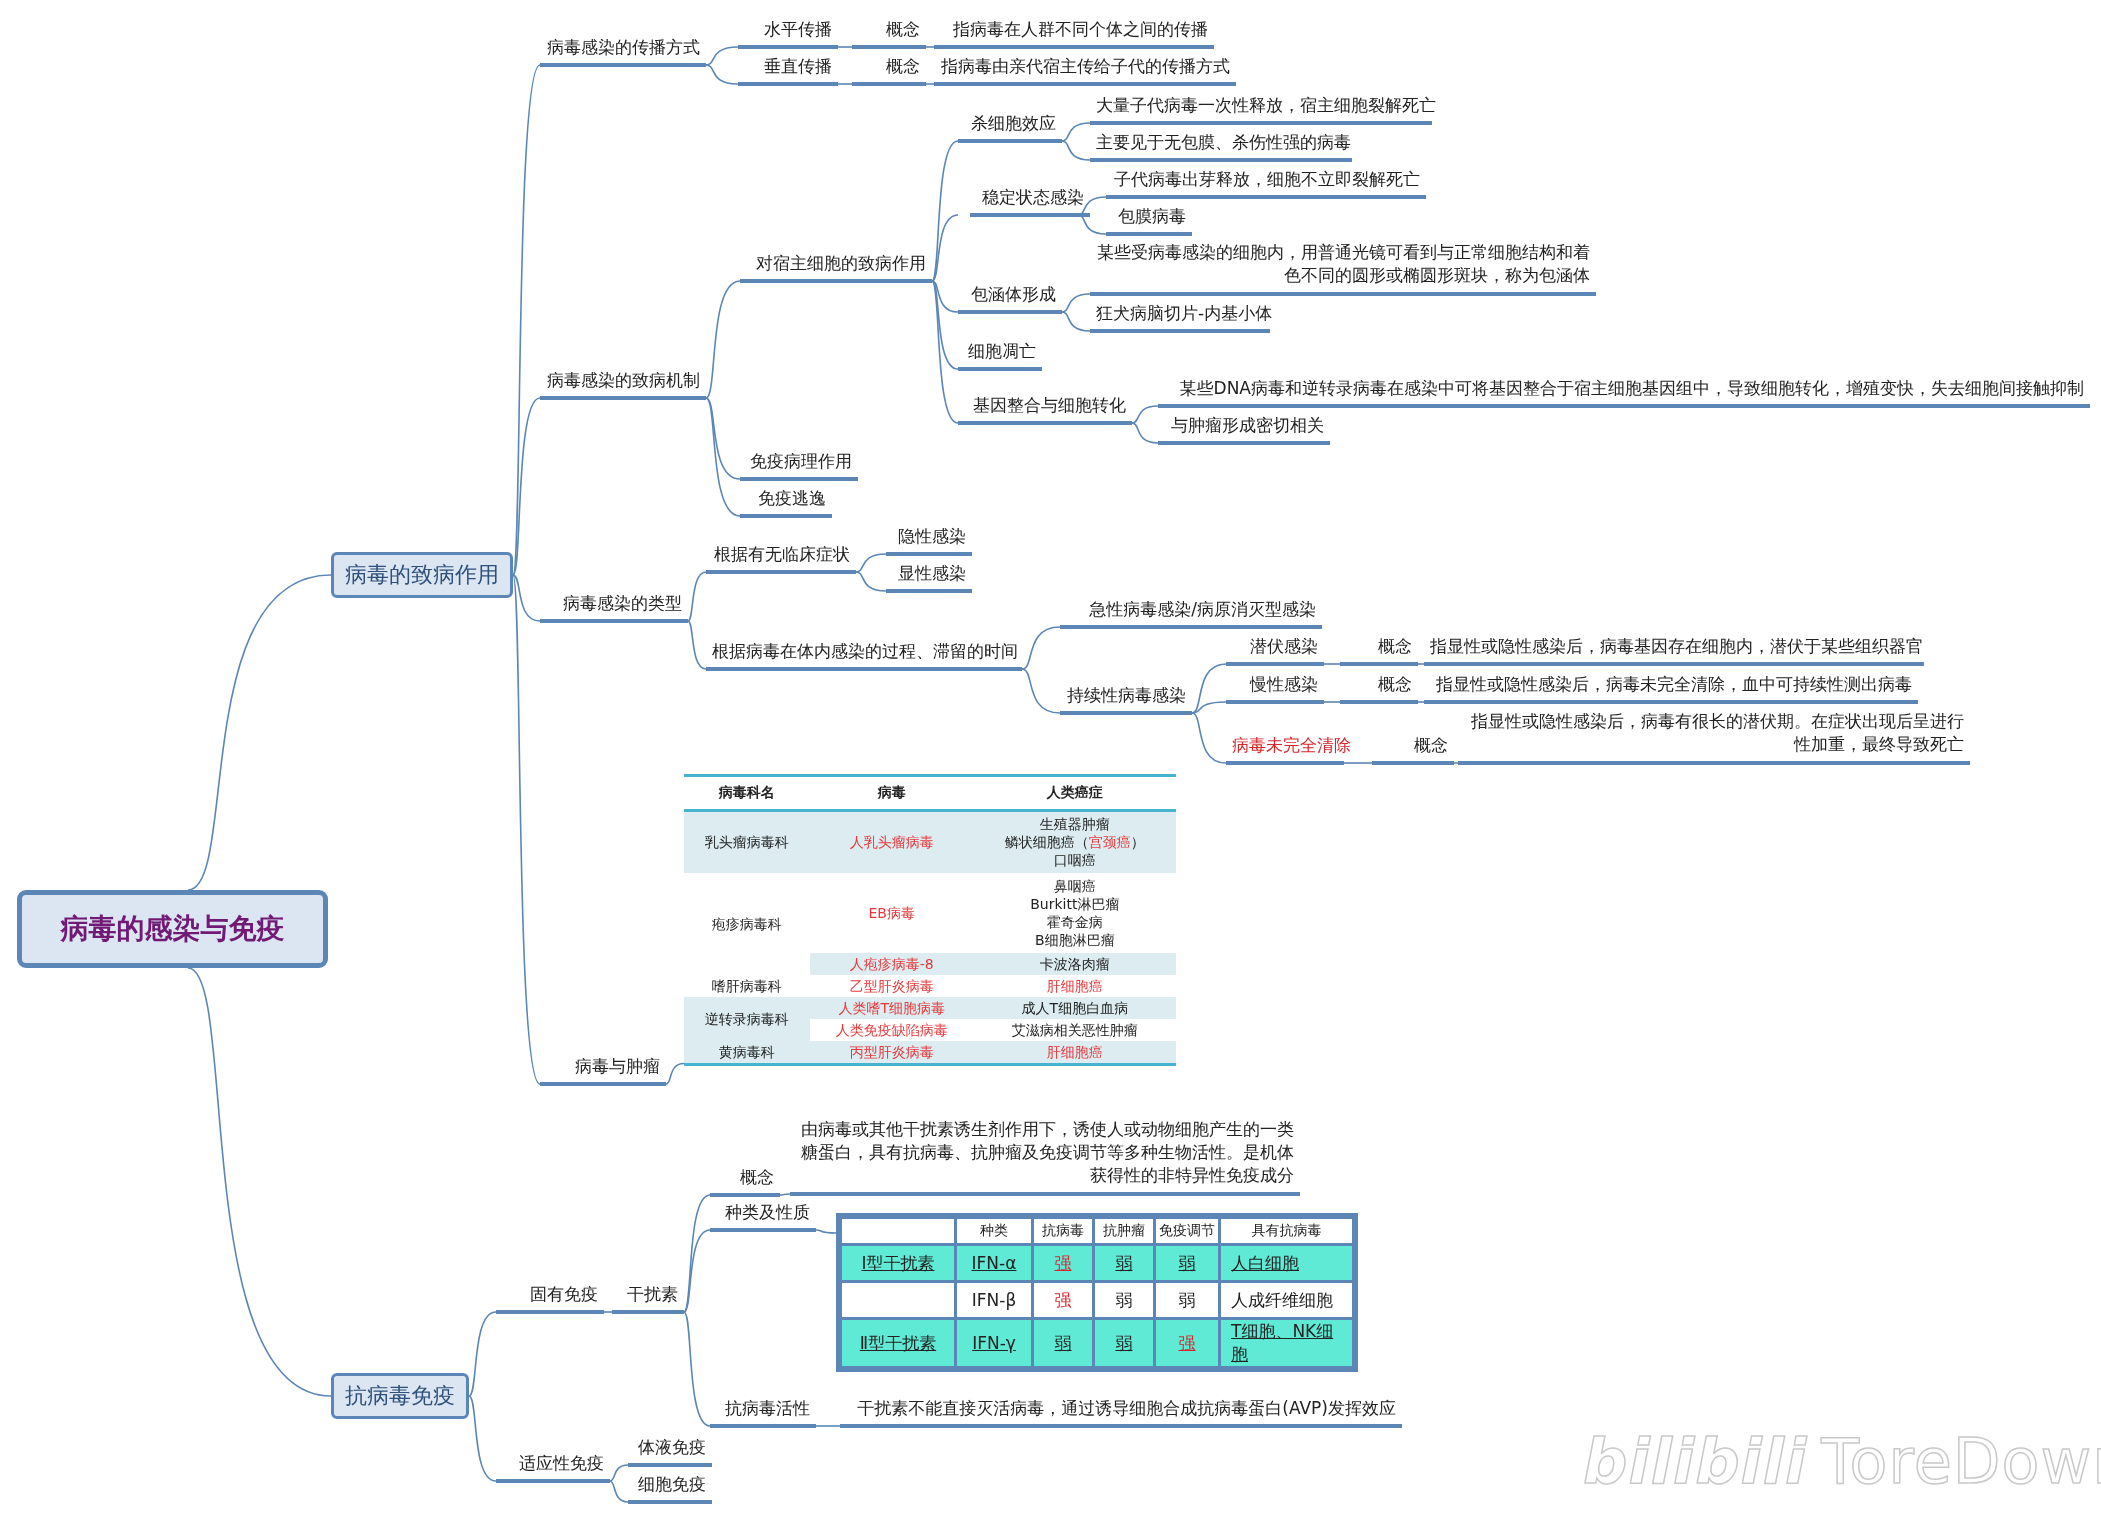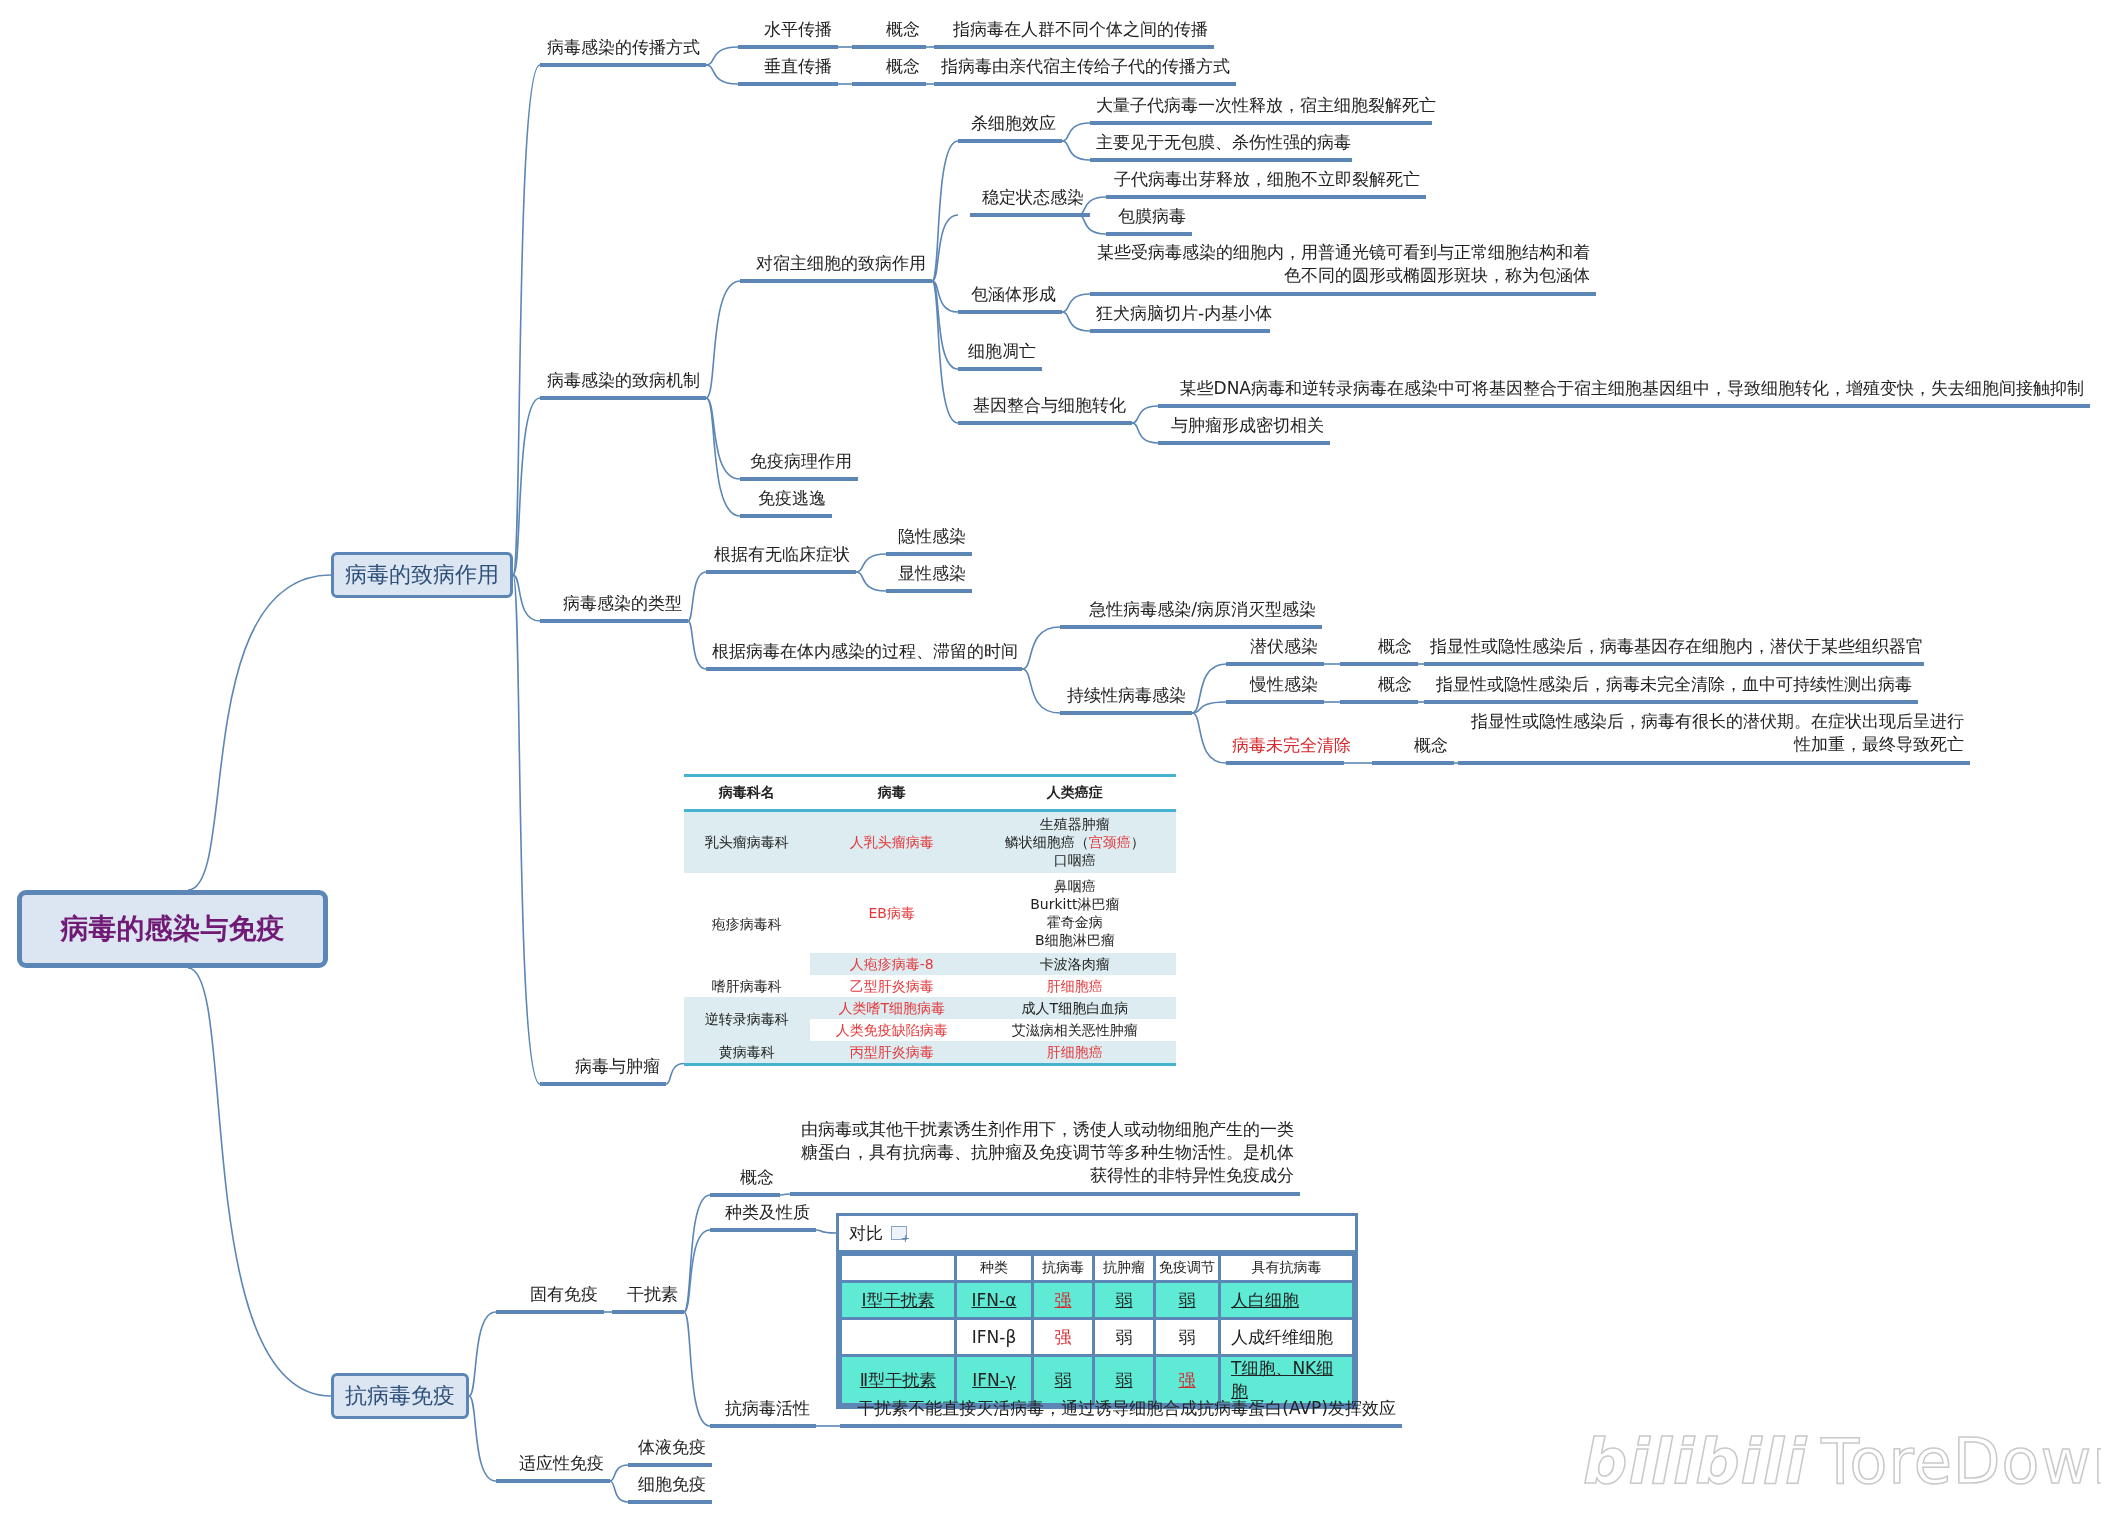--- a/index.html
+++ b/index.html
@@ -196,24 +196,20 @@
   </tbody>
 </table>
 
 <div class="node" style="left:496px;top:1283px;width:108px;">固有免疫</div>
 <div class="node" style="left:612px;top:1283px;width:72px;">干扰素</div>
 <div class="node" style="left:710px;top:1166px;width:70px;">概念</div>
 <div class="node wrap" style="left:790px;top:1118px;width:510px;">由病毒或其他干扰素诱生剂作用下，诱使人或动物细胞产生的一类糖蛋白，具有抗病毒、抗肿瘤及免疫调节等多种生物活性。是机体获得性的非特异性免疫成分</div>
 <div class="node" style="left:710px;top:1201px;width:106px;">种类及性质</div>
 
 <div class="ifn">
-  <div class="ifn-title">
-      <span>对比</span>
-      <span class="ico"></span>
-    </div>
   <table>
     <tbody>
         <tr class="hdr">
       <td style="width:106px"></td>
       <td style="width:68px">种类</td>
       <td style="width:52px">抗病毒</td>
       <td style="width:52px">抗肿瘤</td>
       <td style="width:56px">免疫调节</td>
       <td>具有抗病毒</td>
     </tr>

